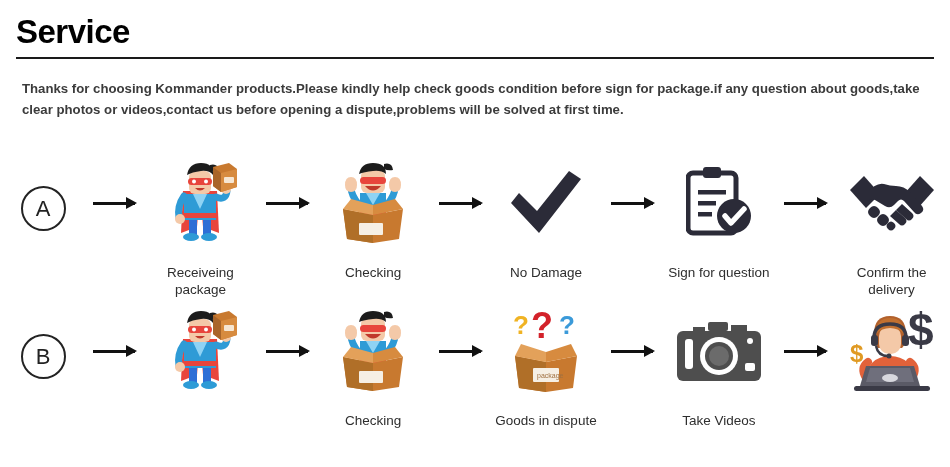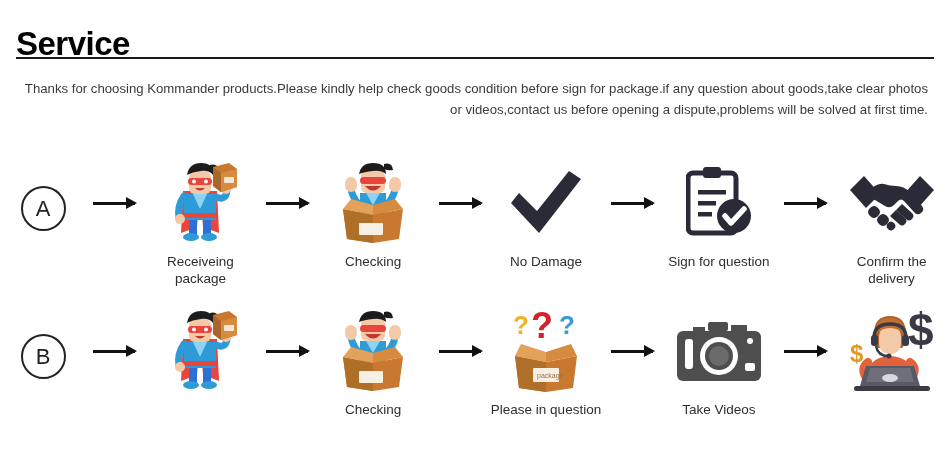--- a/index.html
+++ b/index.html
@@ -25,41 +25,41 @@
   
   .header-title {
     position: absolute;
     left: 16px;
     top: 12px;
     font-size: 33px;
     font-weight: bold;
     letter-spacing: -0.5px;
     color: #000000;
     line-height: 40px;
-    margin-top: 12px;
   }
   .header-rule {
     position: absolute;
     left: 16px;
     top: 57px;
     width: 918px;
     height: 2px;
     background: #1a1a1a;
   }
 
   
   .intro {
     position: absolute;
     left: 22px;
     top: 78px;
     width: 906px;
-    text-align: right;
+    text-align: left;
     font-size: 13.2px;
     line-height: 21px;
     color: #3b3b3b;
+    font-weight: bold;
   }
 
   
   .row {
     position: absolute;
     left: 0;
     width: 950px;
     height: 120px;
     display: flex;
     align-items: flex-start;
@@ -118,21 +118,21 @@
     flex-direction: column;
     align-items: center;
   }
   .step-icon {
     height: 84px;
     display: flex;
     align-items: center;
     justify-content: center;
   }
   .step-label {
-    margin-top: 9px;
+    margin-top: 20px;
     font-size: 13.5px;
     line-height: 17px;
     color: #2e2e2e;
     text-align: center;
     white-space: pre-line;
   }
 </style>
 </head>
 <body>
 
@@ -368,21 +368,21 @@
 
           <path d="M14 48 L45 54 L76 48 L72 80 L45 84 L18 80 Z" fill="#c8792f"></path>
           <path d="M14 48 L45 54 L45 84 L18 80 Z" fill="#b06f28"></path>
 
           <path d="M14 48 L20 36 L45 44 L45 54 Z" fill="#e3a15a"></path>
           <path d="M76 48 L70 36 L45 44 L45 54 Z" fill="#d78b3f"></path>
           <rect x="32" y="60" width="26" height="14" rx="1" fill="#f6efe4"></rect>
           <text x="36" y="70" font-family="Liberation Sans, sans-serif" font-size="7" fill="#a07040">package</text>
         </svg>
       </div>
-      <div class="step-label">Please in question</div>
+      <div class="step-label">Goods in dispute</div>
     </div>
 
     <div class="arrow-cell">
       <div class="arrow"></div>
     </div>
 
     <div class="step">
       <div class="step-icon">
         <svg width="88" height="66" viewBox="0 0 88 66" aria-hidden="true">
           <path d="M18 10 h12 v6 h-12 z" fill="#4e4e4e"></path>

